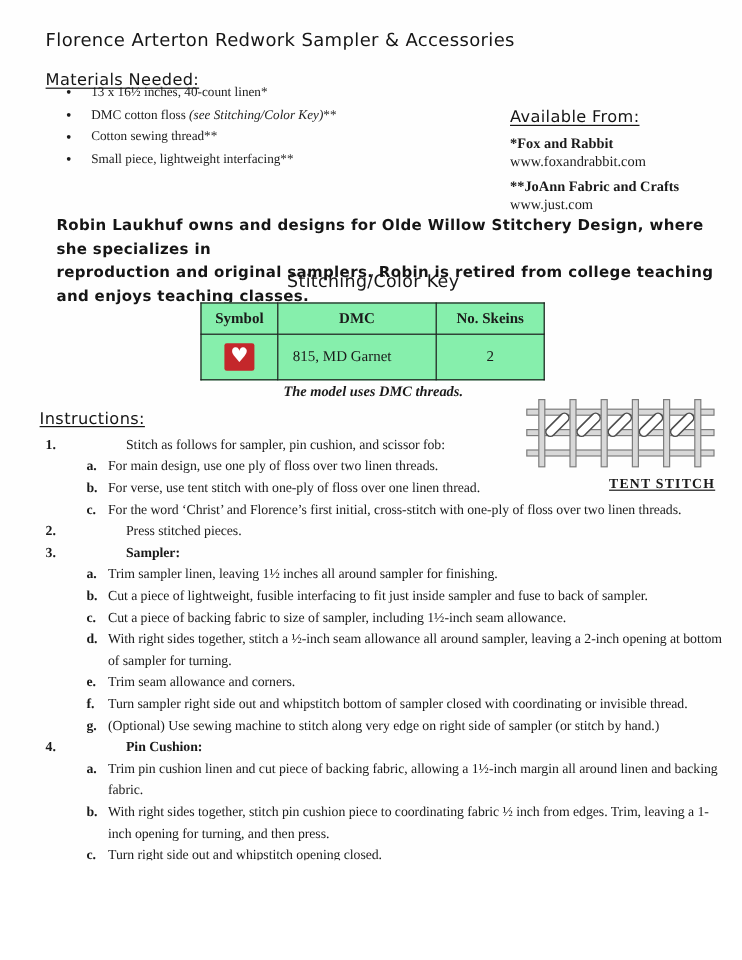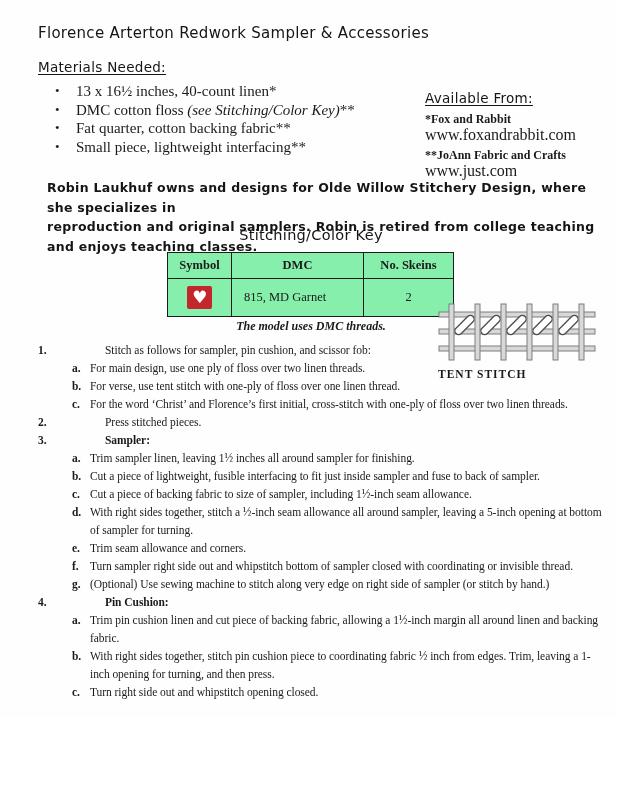--- a/index.html
+++ b/index.html
@@ -8,44 +8,44 @@
     position:relative; width:618px; height:717px; overflow:hidden;
     background:#fefefe; color:#1a1a1a;
     font-family:"Liberation Serif", serif;
   }
   .deco { font-family:"DejaVu Sans", sans-serif; letter-spacing:0.3px; color:#151515; font-weight:400; }
   .underline { text-decoration:underline; text-underline-offset:2px; }
 
   .title { position:absolute; left:38px; top:24px; font-size:15px; }
 
   .materials-heading { position:absolute; left:38px; top:59px; font-size:13.5px; }
-  .materials-list { position:absolute; left:55px; top:82px; width:360px; list-style:none; font-size:15px; line-height:18.6px; }
+  .materials-list { position:absolute; left:55px; top:68px; width:360px; list-style:none; font-size:11px; line-height:18.6px; }
   .materials-list li { display:flex; }
   .materials-list li::before { content:"\2022"; width:21px; flex:none; font-size:13px; }
   .it { font-style:italic; }
 
   .available { position:absolute; left:425px; top:59px; width:185px;margin-top:31px; }
   .available-heading { font-size:13.5px; margin-bottom:4px; }
   .vname { font-weight:bold; font-size:12px; margin-top:6px; line-height:15px; }
-  .vurl { font-size:16px; line-height:15px; margin-bottom:6px; }
+  .vurl { font-size:12px; line-height:15px; margin-bottom:6px; }
 
   .intro { position:absolute; left:47px; top:178px; width:558px; font-size:12.5px; line-height:19.5px; white-space:pre-line;font-weight:bold; }
 
   .key-heading { position:absolute; left:167px; top:227px; width:288px; text-align:center; font-size:14.5px; }
   .key-table { position:absolute; left:167px; top:252px; border-collapse:collapse; font-size:12.5px; background:#86efac; }
   .key-table th, .key-table td { border:1.6px solid #1c1c1c; }
   .key-table th { font-weight:bold; text-align:center; padding:4px 8px; height:26px; }
   .col-symbol { width:64px; } .col-dmc { width:132px; } .col-skeins { width:90px; }
   .key-table td { height:38px; text-align:center; }
   .dmc-cell { text-align:left !important; padding-left:12px; }
   .heart-box { display:inline-flex; width:25px; height:23px; background:#c4272b; border-radius:2px; align-items:center; justify-content:center; vertical-align:middle; }
   .heart-glyph { color:#ffffff; font-size:17px; line-height:1; font-family:"DejaVu Sans", sans-serif; }
   .key-note { position:absolute; left:167px; top:319px; width:288px; text-align:center; font-weight:bold; font-style:italic; font-size:12px; }
 
-  .tent { position:absolute; left:438px; top:301px; width:158px; text-align:left; }
+  .tent { position:absolute; left:438px; top:330px; width:158px; text-align:right;text-decoration:underline; }
   .tent figcaption { font-size:11.5px; font-weight:bold; letter-spacing:1px; margin-top:1px; }
 
   .instructions { position:absolute; left:33px; top:341px; width:575px; }
   .instructions-heading { font-size:13.5px; margin-bottom:5px; }
   .steps { font-size:11.5px; line-height:18px; letter-spacing:-0.05px; }
   .step { display:flex; padding-left:5px; }
   .step .n { width:22px; flex:none; font-weight:bold; }
   .step .t { flex:1;margin-left:45px; }
   .t.bold { font-weight:bold; }
   .sub { display:flex; margin-left:39px; }
@@ -72,21 +72,21 @@
 
   <h2 class="deco underline materials-heading">Materials Needed:</h2>
   <ul class="materials-list">
     <li>
         <span><span>13 x 16½ inches, 40-count linen*</span><span class="it"></span><span></span></span>
       </li>
     <li>
         <span><span>DMC cotton floss </span><span class="it">(see Stitching/Color Key)</span><span>**</span></span>
       </li>
     <li>
-        <span><span>Fat quarter, cotton backing fabric**</span><span class="it"></span><span></span></span>
+        <span><span>Cotton sewing thread**</span><span class="it"></span><span></span></span>
       </li>
     <li>
         <span><span>Small piece, lightweight interfacing**</span><span class="it"></span><span></span></span>
       </li>
   </ul>
 
   <aside class="available">
     <h2 class="deco underline available-heading">Available From:</h2>
     <p class="vname">*Fox and Rabbit</p>
     <p class="vurl">www.foxandrabbit.com</p>
@@ -146,20 +146,21 @@
           <rect x="74.75" y="12" width="7.5" height="24" ry="3.75" transform="rotate(45 78.5 24)"></rect>
           <rect x="100.75" y="12" width="7.5" height="24" ry="3.75" transform="rotate(45 104.5 24)"></rect>
           <rect x="126.75" y="12" width="7.5" height="24" ry="3.75" transform="rotate(45 130.5 24)"></rect>
         </g>
       </g>
     </svg>
     <figcaption>TENT STITCH</figcaption>
   </figure>
 
   <section class="instructions">
+    <h2 class="deco underline instructions-heading">Instructions:</h2>
     <div class="steps">
 
       <div class="step">
           <span class="n">1.</span>
           <span class="t">Stitch as follows for sampler, pin cushion, and scissor fob:</span>
         </div>
       <div class="sub">
           <span class="l">a.</span>
           <span class="t">For main design, use one ply of floss over two linen threads.</span>
         </div>
@@ -188,21 +189,21 @@
       <div class="sub">
           <span class="l">b.</span>
           <span class="t">Cut a piece of lightweight, fusible interfacing to fit just inside sampler and fuse to back of sampler.</span>
         </div>
       <div class="sub">
           <span class="l">c.</span>
           <span class="t">Cut a piece of backing fabric to size of sampler, including 1½-inch seam allowance.</span>
         </div>
       <div class="sub">
           <span class="l">d.</span>
-          <span class="t">With right sides together, stitch a ½-inch seam allowance all around sampler, leaving a 5-inch opening at bottom of sampler for turning.</span>
+          <span class="t">With right sides together, stitch a ½-inch seam allowance all around sampler, leaving a 2-inch opening at bottom of sampler for turning.</span>
         </div>
       <div class="sub">
           <span class="l">e.</span>
           <span class="t">Trim seam allowance and corners.</span>
         </div>
       <div class="sub">
           <span class="l">f.</span>
           <span class="t">Turn sampler right side out and whipstitch bottom of sampler closed with coordinating or invisible thread.</span>
         </div>
       <div class="sub">

